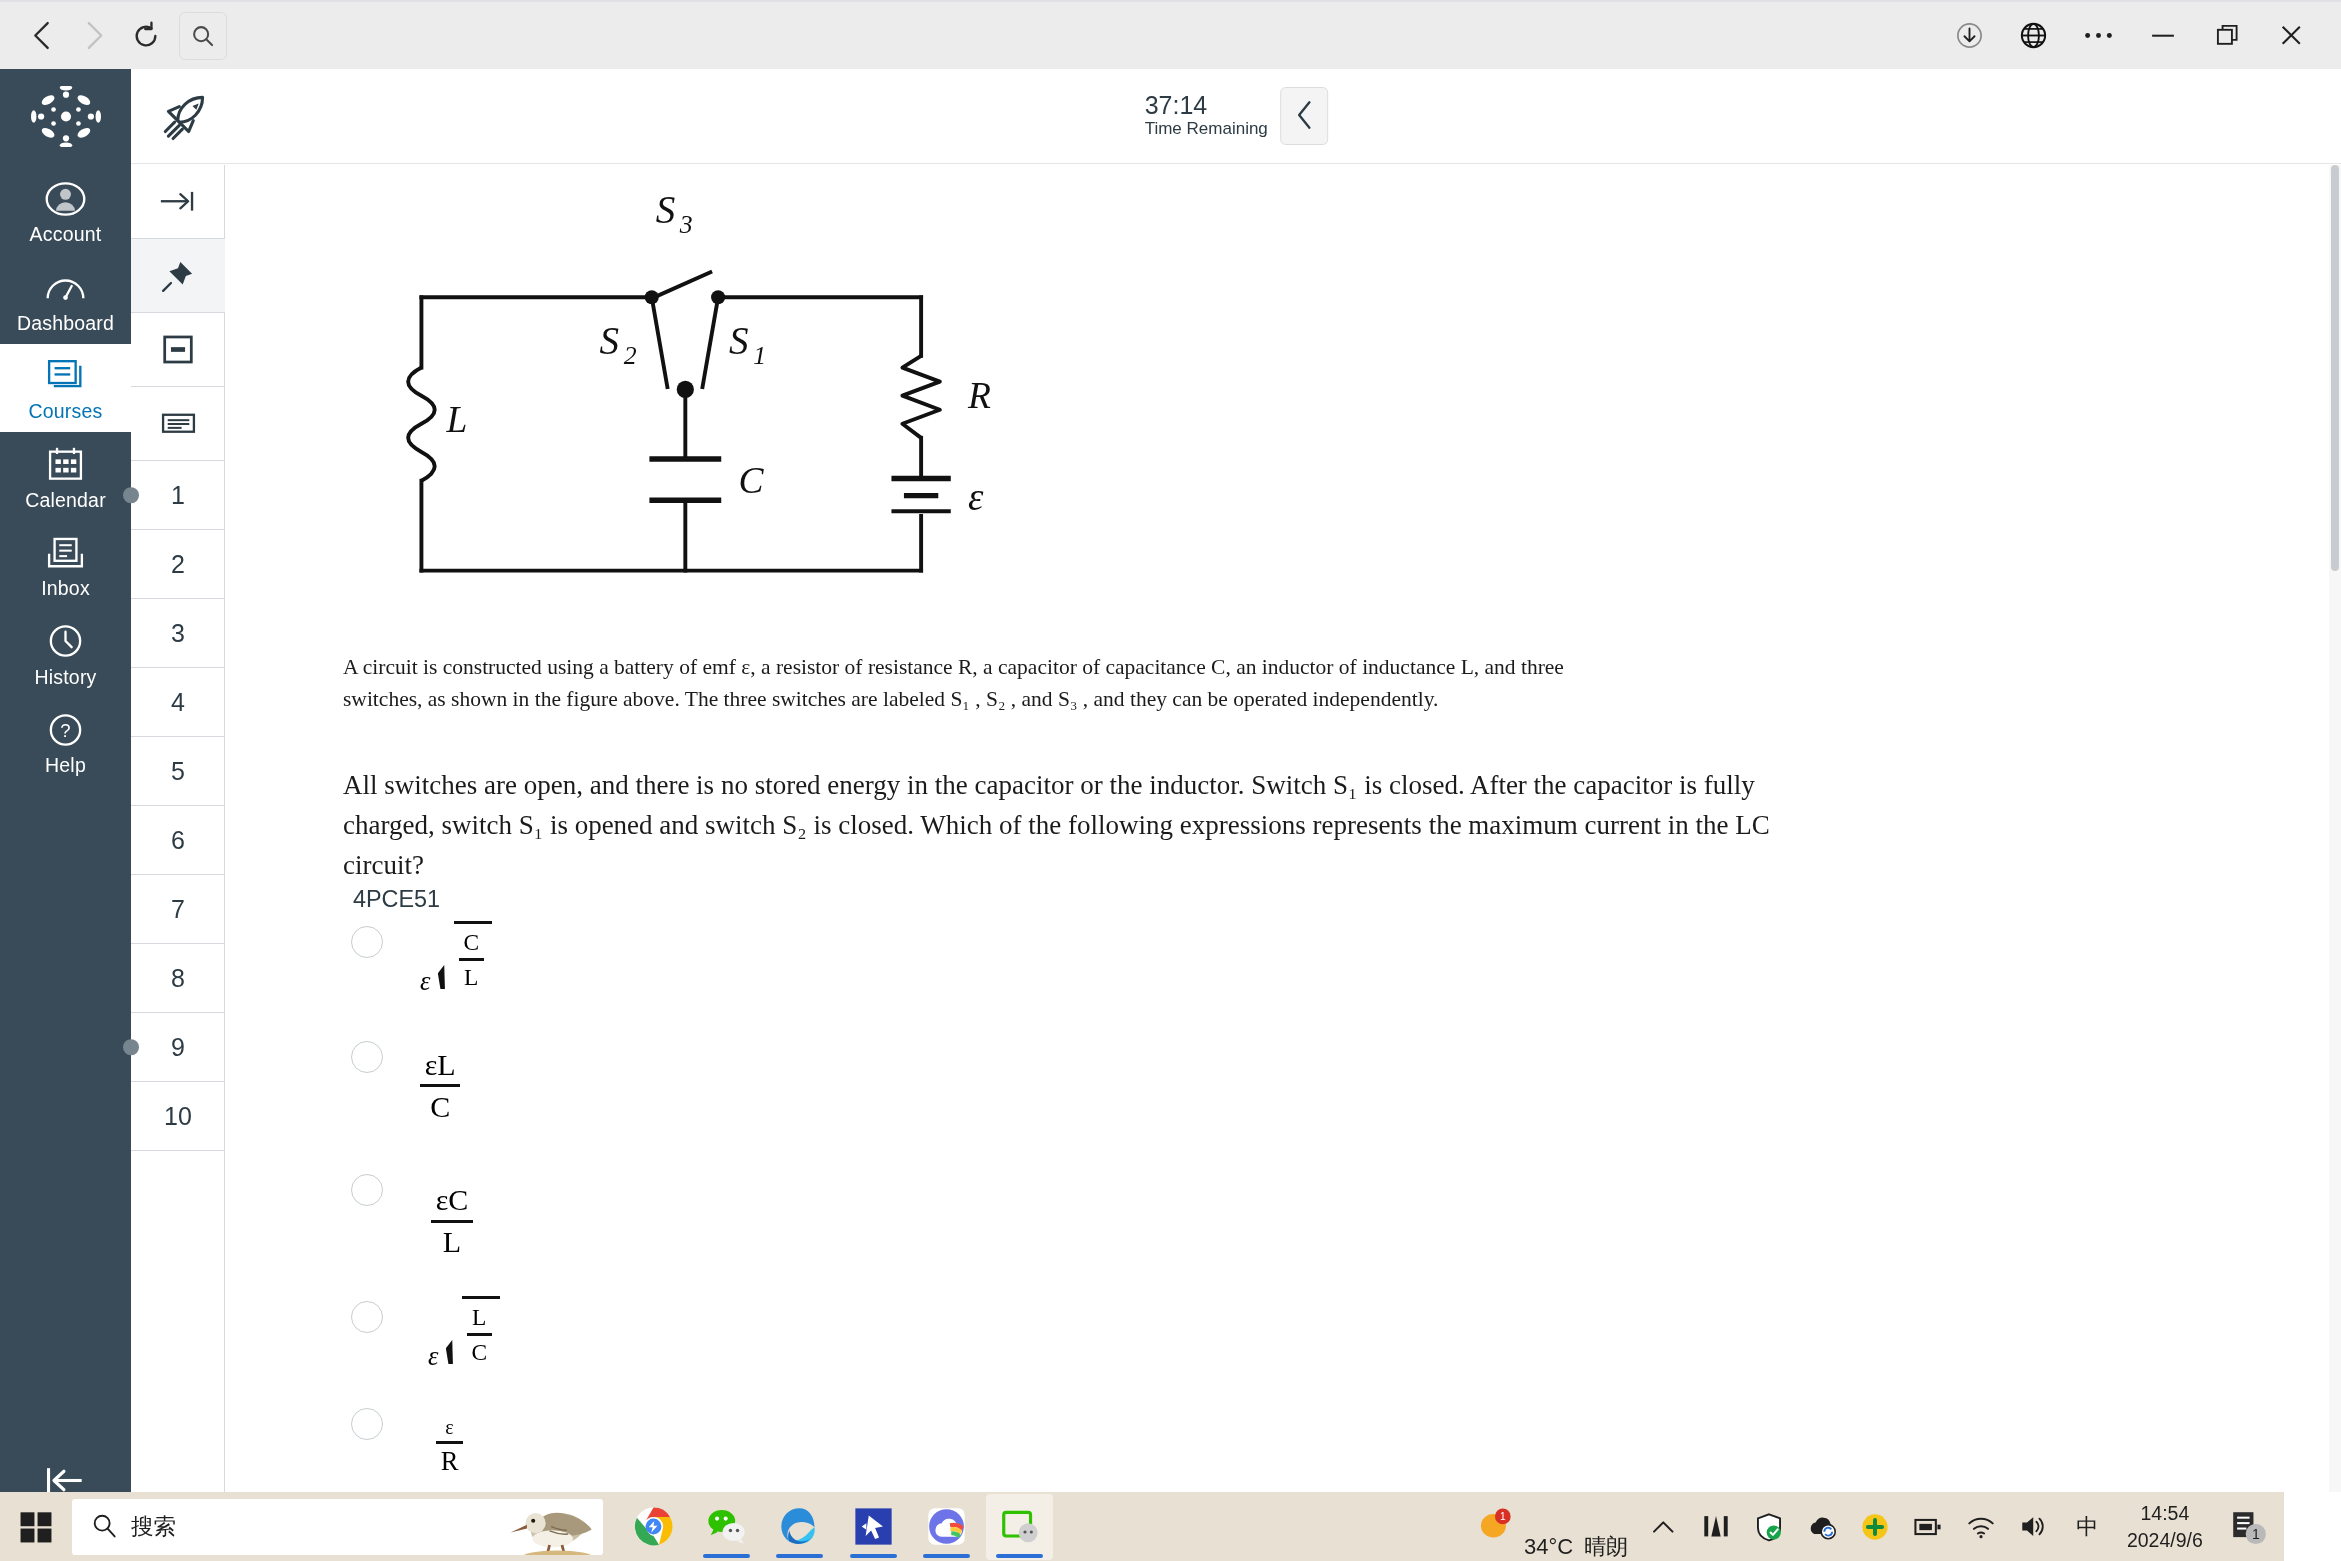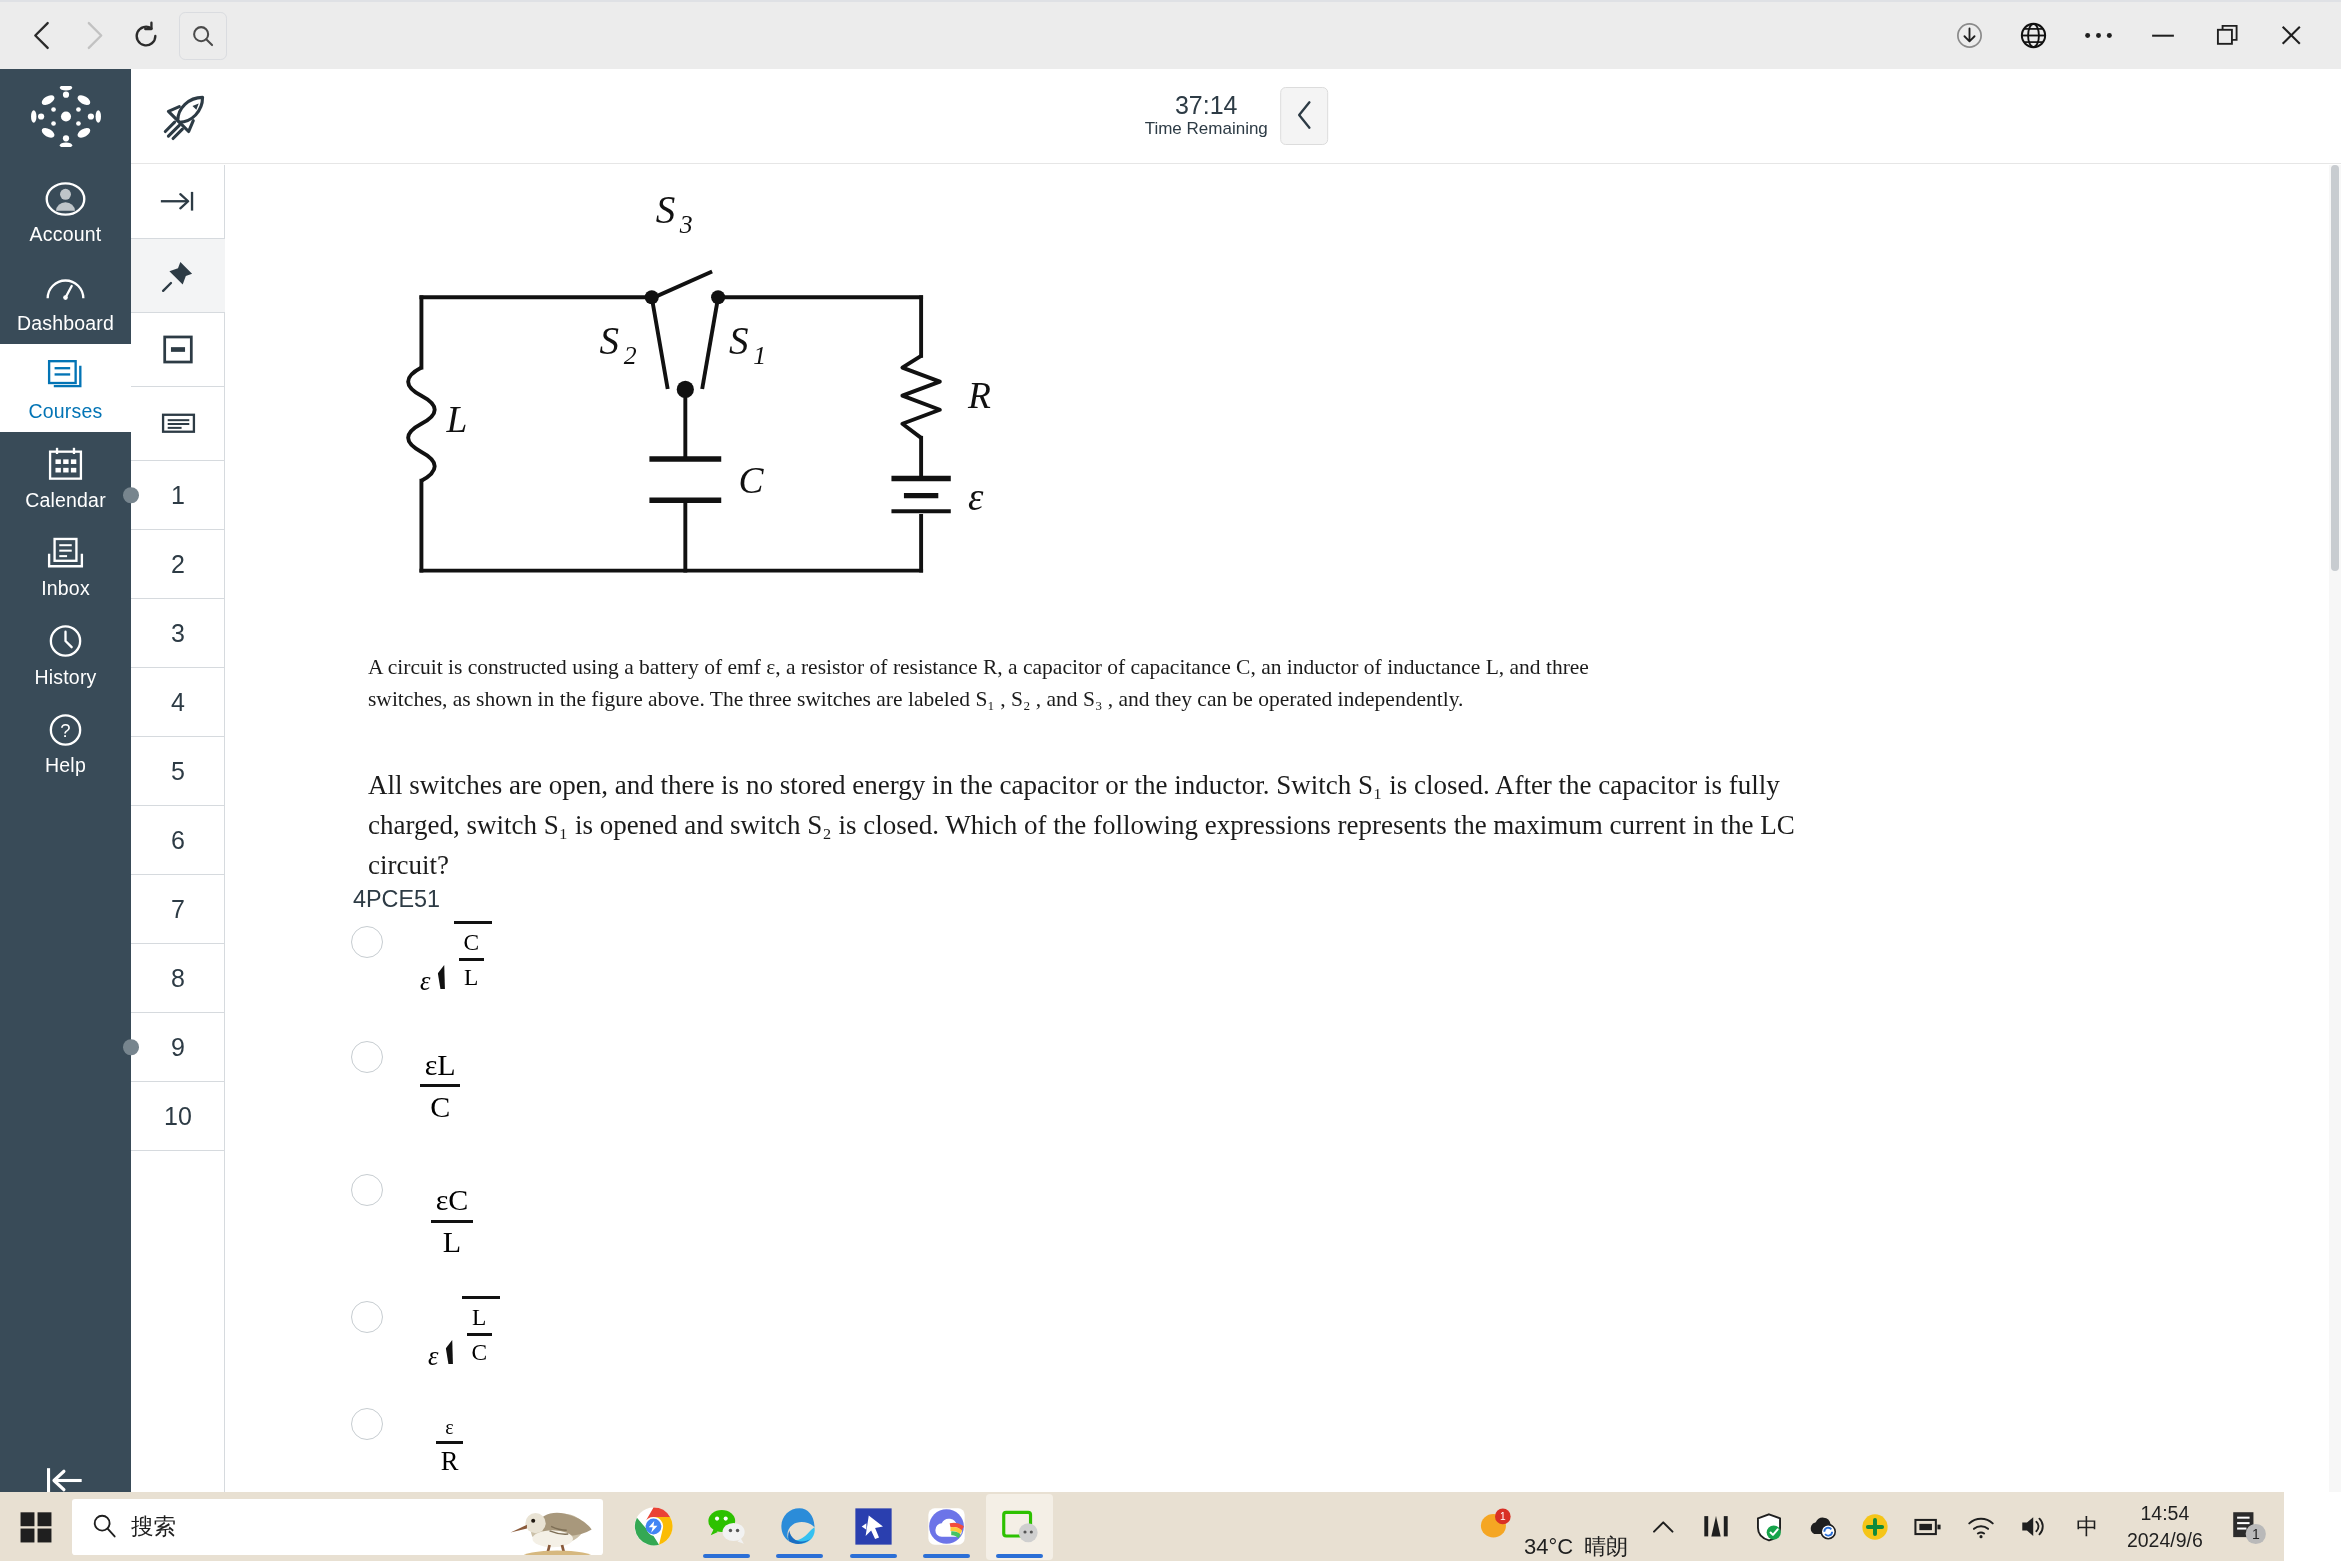--- a/index.html
+++ b/index.html
@@ -78,21 +78,21 @@
   #quiz-header {
     position: absolute; top: 69px; left: 131px; width: 2211px; height: 95px;
     background: #ffffff; border-bottom: 0.8px solid #e6e6e6;
     display: flex; align-items: center;
   }
   #rocket-wrap { width: 109px; display: flex; align-items: center; justify-content: center; }
   #timer-block {
     position: absolute; left: 50%; transform: translateX(-50%);
     display: flex; align-items: center; gap: 12.5px;
   }
-  .timer-text { text-align: center; color: #2D3B45; }
+  .timer-text { text-align: left; color: #2D3B45; }
   .timer-value { font-size: 25px; line-height: 1.05; }
   .timer-label { font-size: 17px; line-height: 1.3; }
   .timer-toggle {
     width: 48px; height: 58px; border: 0.8px solid #dcdcdc; border-radius: 5.5px;
     background: #f4f4f4; display: flex; align-items: center; justify-content: center;
   }
   .hdr-right { margin-left: auto; display: flex; align-items: center; gap: 20px; padding-right: 36px; }
   .btn {
     height: 56px; padding: 0 26.5px; border-radius: 6.2px; border: 0.8px solid #dcdcdc;
     font-size: 23.4px; color: #2D3B45; display: flex; align-items: center; justify-content: center;
@@ -124,21 +124,21 @@
   
   #content-pane {
     position: absolute; top: 165px; left: 226px; width: 2116px; height: 1327px;
     background: #ffffff;
   }
   #content-inner { position: relative; padding: 14px 0 0 0; }
 
   #figure { position: absolute; left: 125px; top: 23.4px; width: 703px; height: 406px; }
 
   .qtext {
-    position: absolute; left: 142px;
+    position: absolute; left: 117px;
     color: #1b1b1b;
     font-family: "Liberation Serif", serif;
   }
   #stem-text { top: 486px; width: 1288px; font-size: 21.5px; line-height: 32px; }
   #prompt-text { top: 600px; width: 1429px; font-size: 27px; line-height: 40px; }
   #qcode {
     position: absolute; left: 127px; top: 721px;
     font-family: "Liberation Sans", sans-serif; font-size: 23.4px; color: #2D3B45;
   }
 

